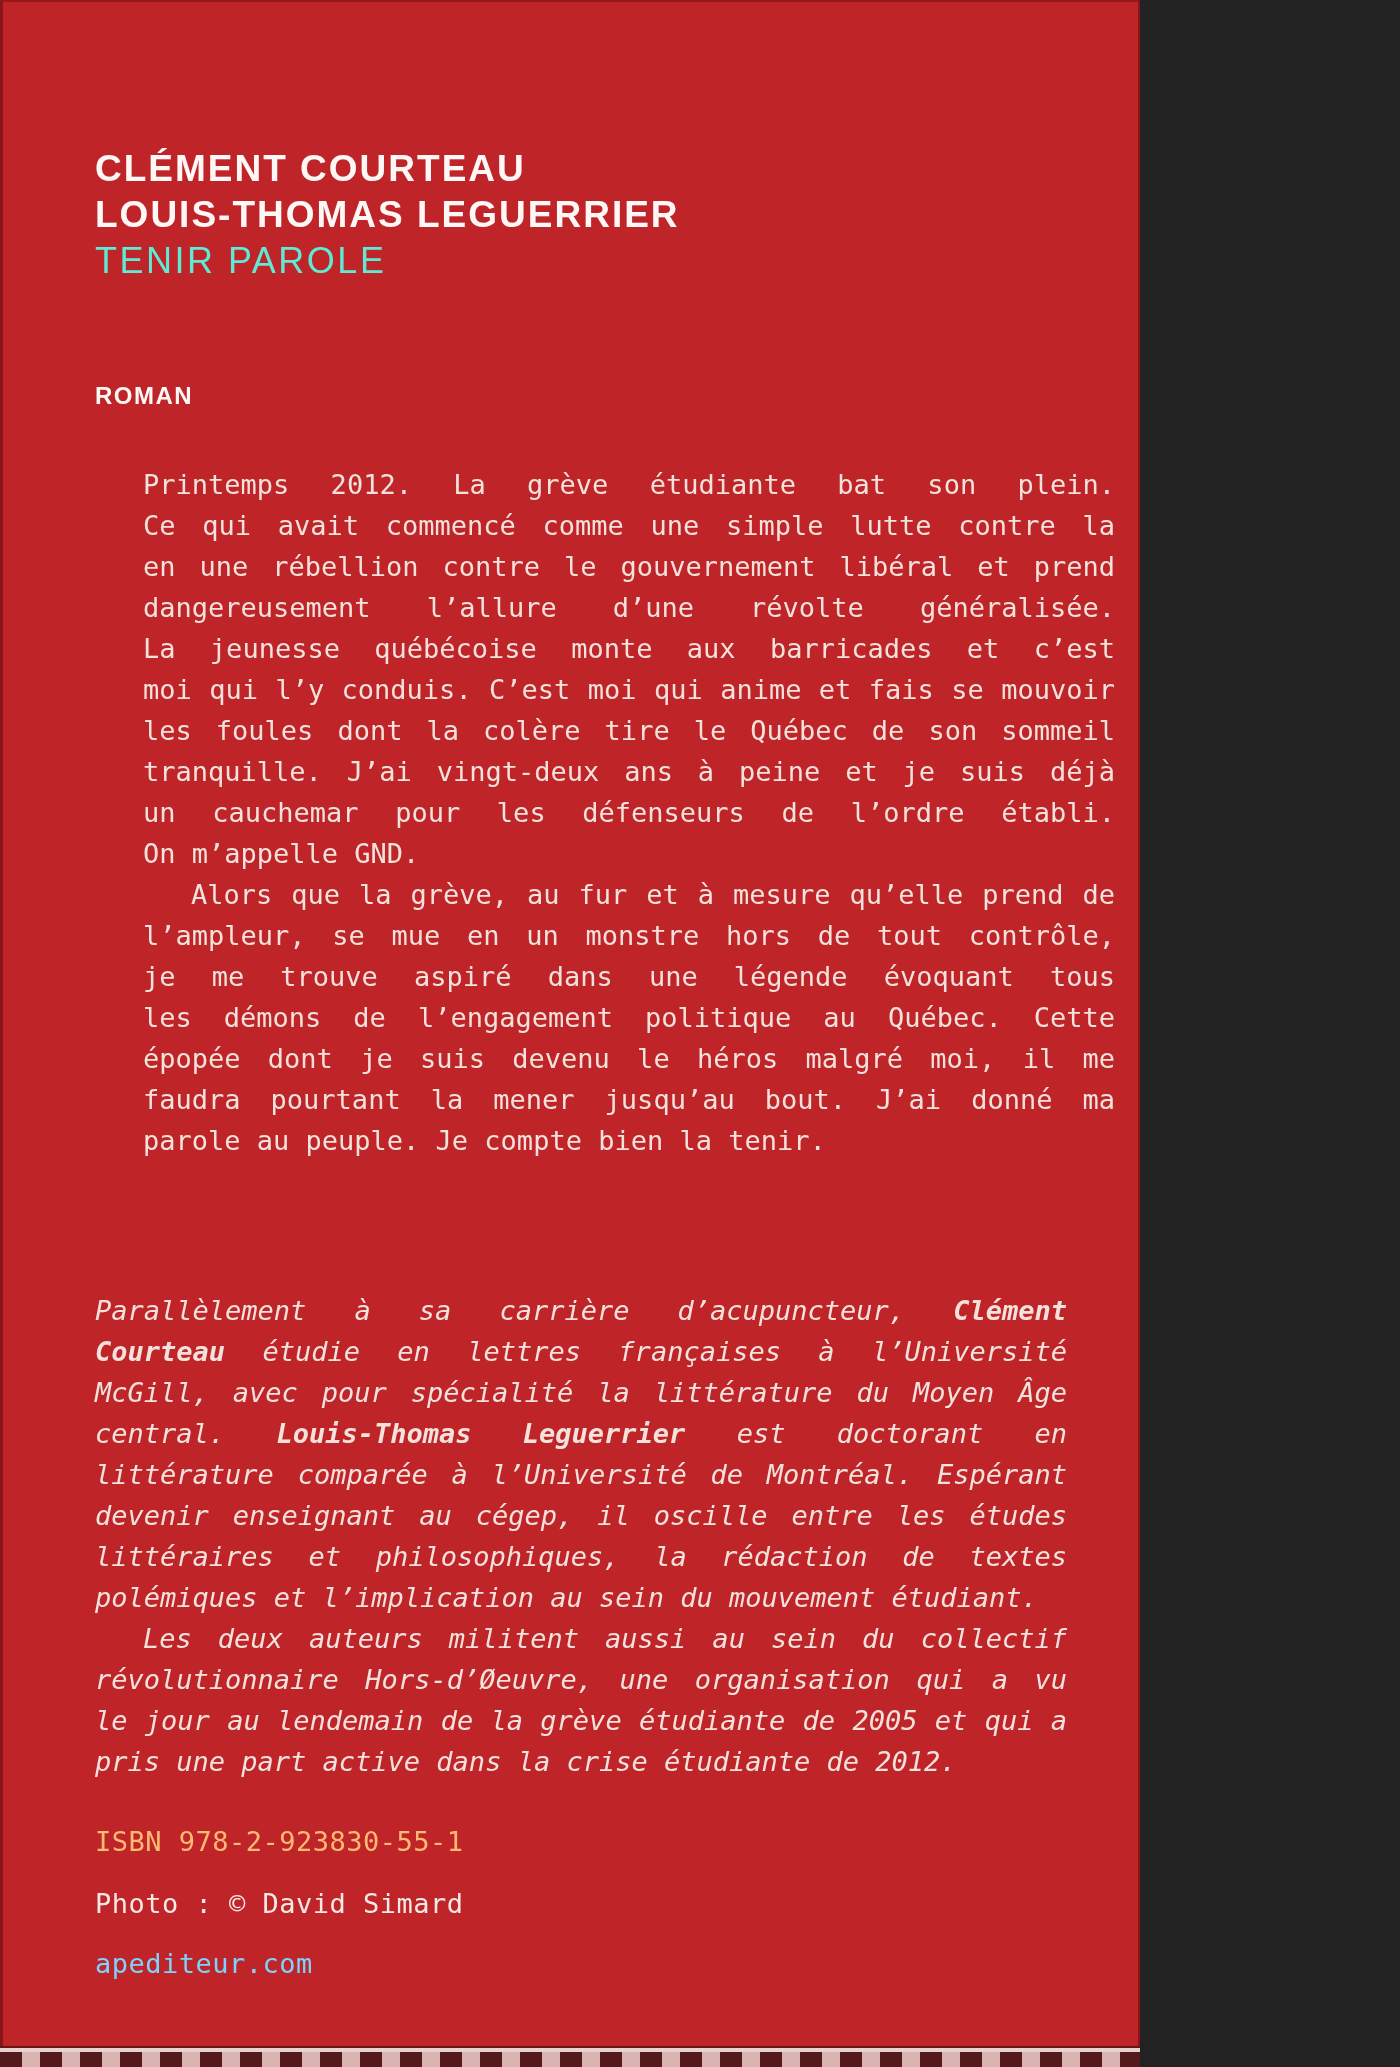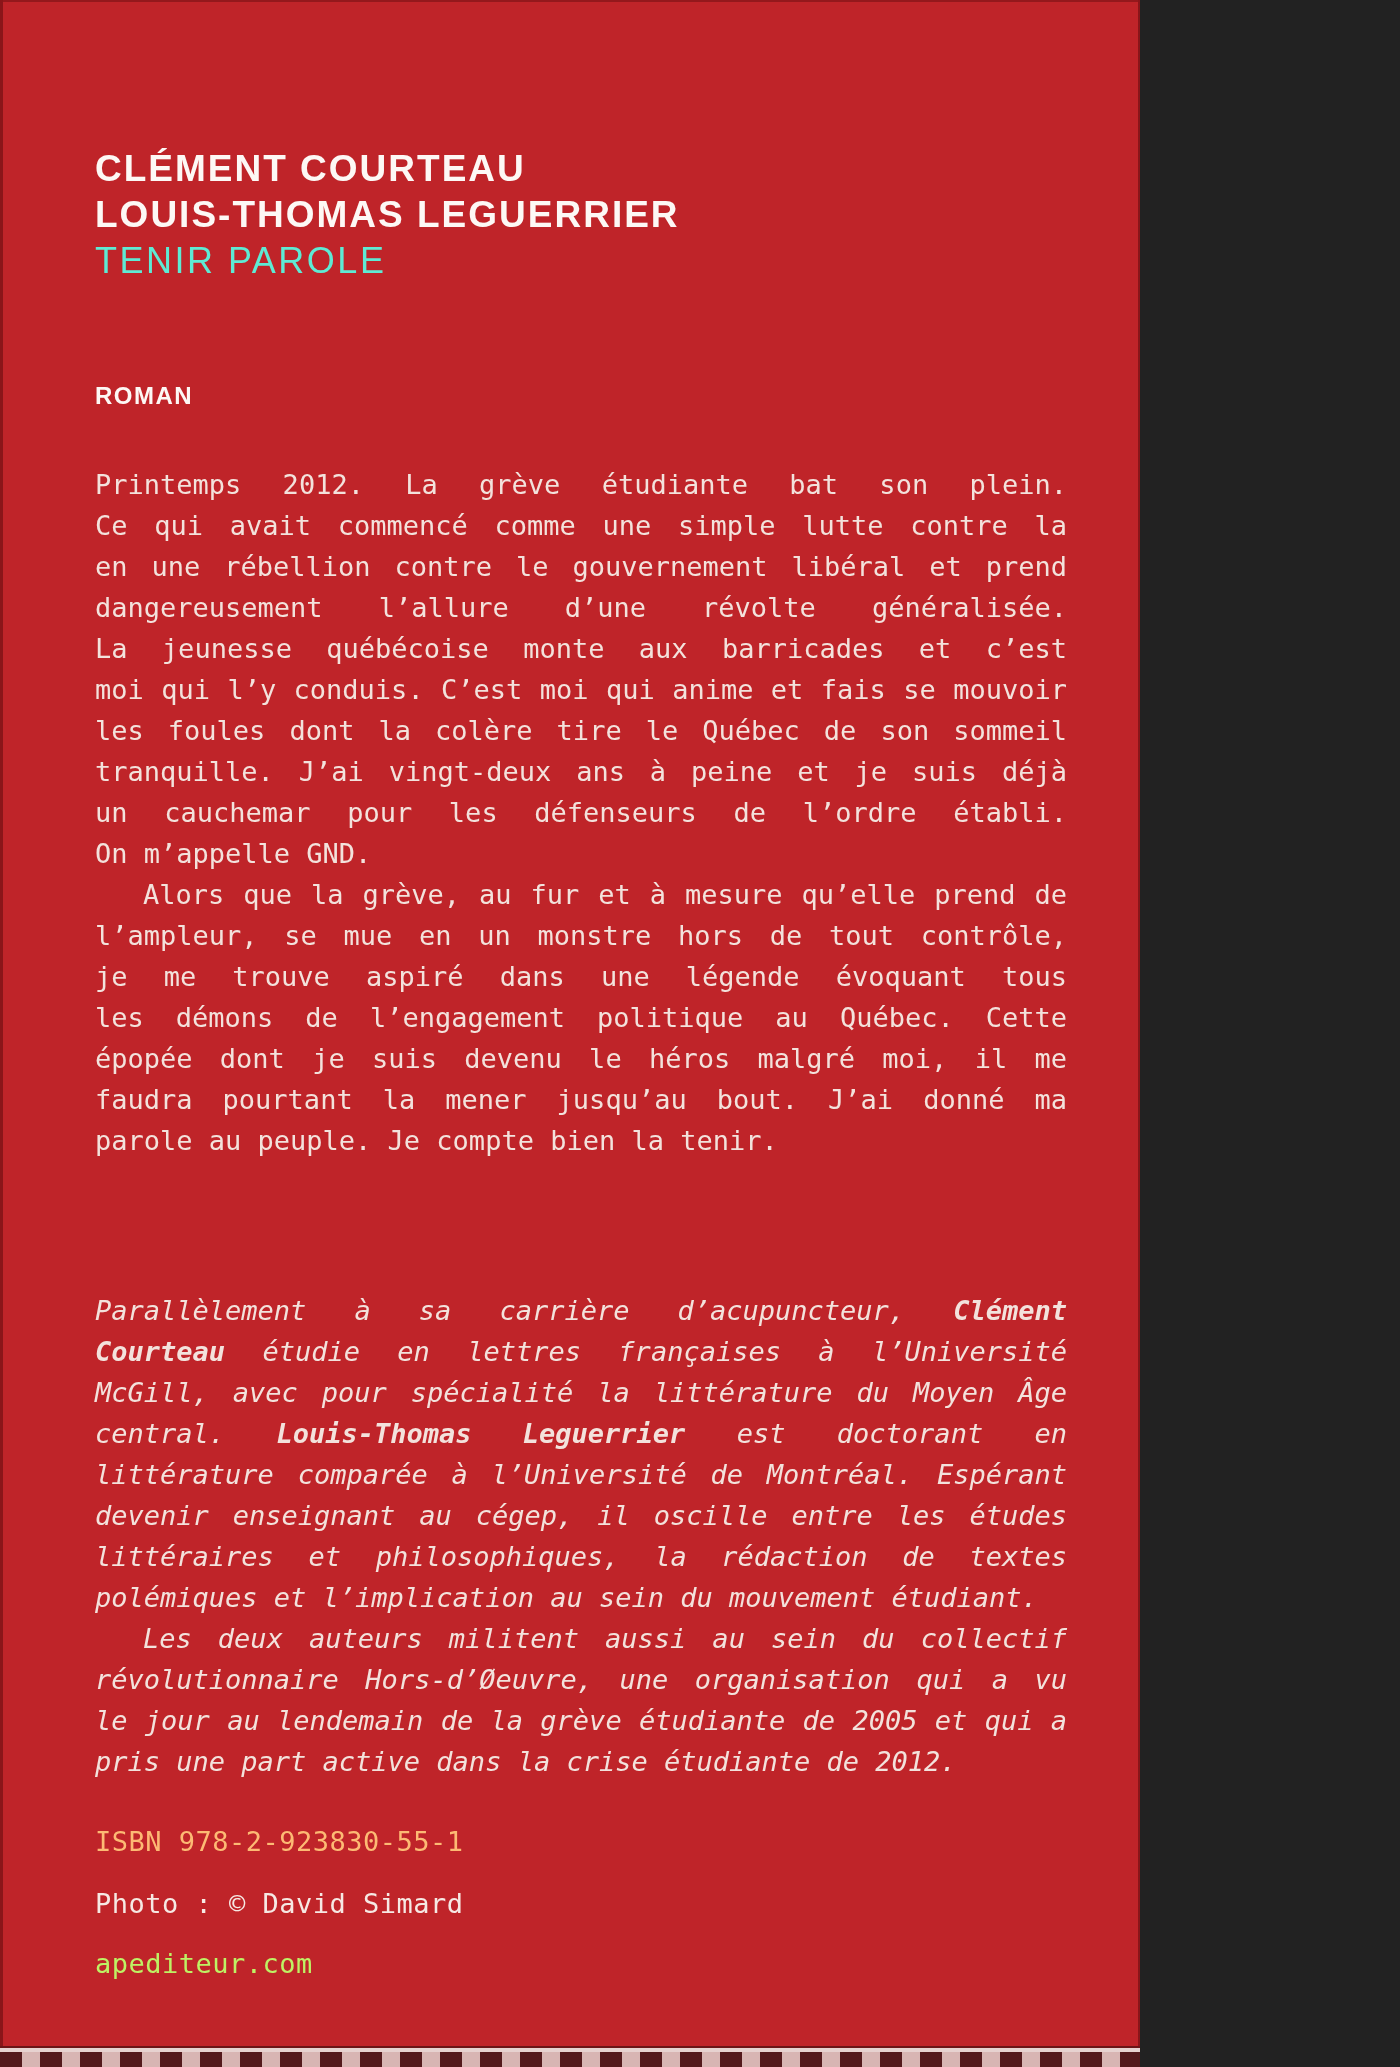--- a/index.html
+++ b/index.html
@@ -24,31 +24,31 @@
     font-weight:normal;font-size:36px;line-height:46px;letter-spacing:2.5px;
     color:#5eead4;
   }
   .genre{
     position:absolute;left:95px;top:366px;
     font-family:"Liberation Sans", sans-serif;
     font-weight:bold;font-size:24px;letter-spacing:1.5px;color:#fdf8f5;margin-top:16px;
   }
 
   
-  .synopsis{top:464px;color:#f3e2dc;font-size:27px;}
+  .synopsis{top:464px;color:#f3e2dc;font-size:27px;margin-left:48px;}
   .bio{top:1290px;color:#f3e2dc;font-size:27px;font-style:italic;}
   .tline{line-height:41px;white-space:nowrap;}
   .tline.jl{white-space:normal;text-align:justify;text-align-last:justify;}
   .tline.ind{text-indent:48px;}
   .b{font-weight:bold;}
 
   
   .isbn{position:absolute;left:95px;top:1826px;color:#fdba74;font-size:27px;letter-spacing:.5px;}
   .photo-credit{position:absolute;left:95px;top:1888px;color:#f6e9e4;font-size:27px;letter-spacing:.5px;}
-  .website{position:absolute;left:95px;top:1948px;color:#bef264;font-size:27px;letter-spacing:.5px;}
+  .website{position:absolute;left:95px;top:1948px;color:#7dd3fc;font-size:27px;letter-spacing:.5px;}
 
   
   .strip{
     position:absolute;left:0;right:0;bottom:0;height:19px;
     background:
       linear-gradient(#e7d2d0 0 4px, rgba(0,0,0,0) 4px),
       repeating-linear-gradient(90deg,#54191c 0 22px,#d8b5b3 22px 40px);
     border-top:2px solid #6b1416;
   }
 </style>

